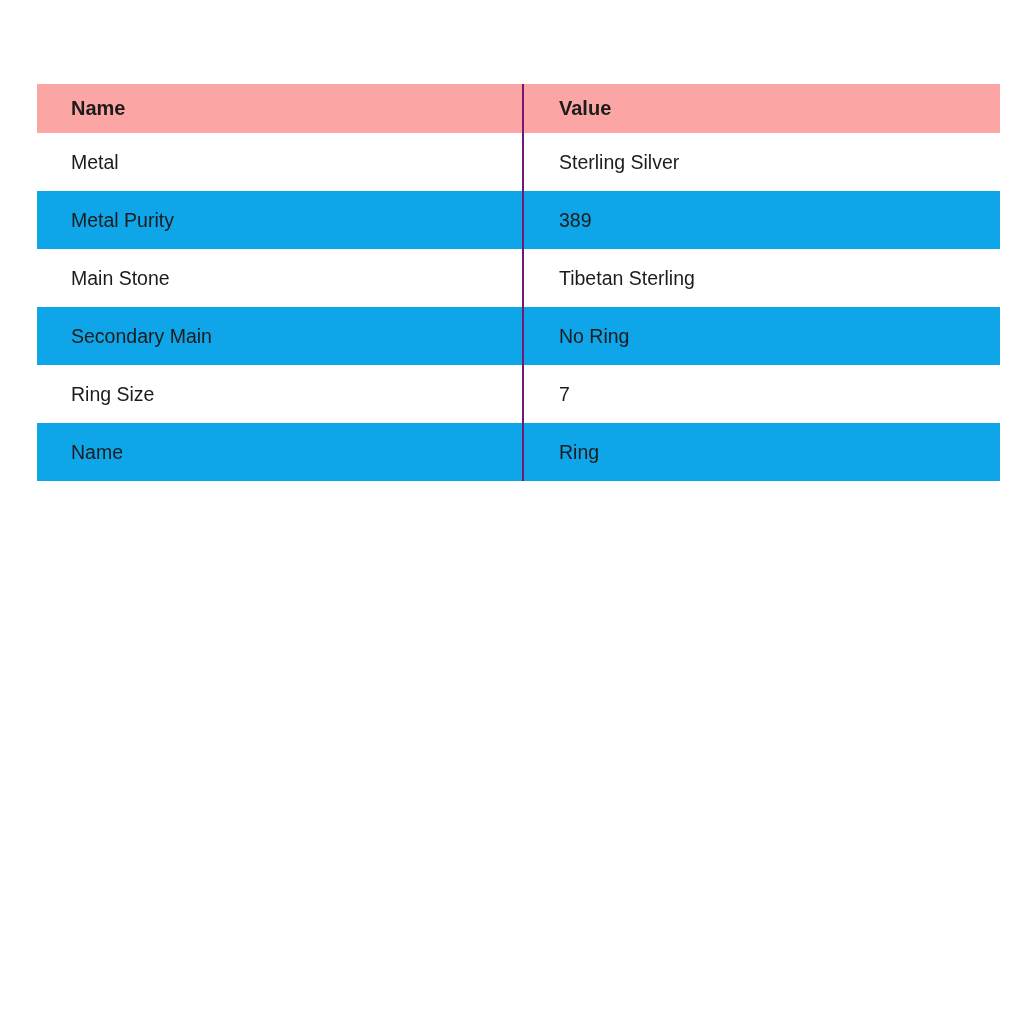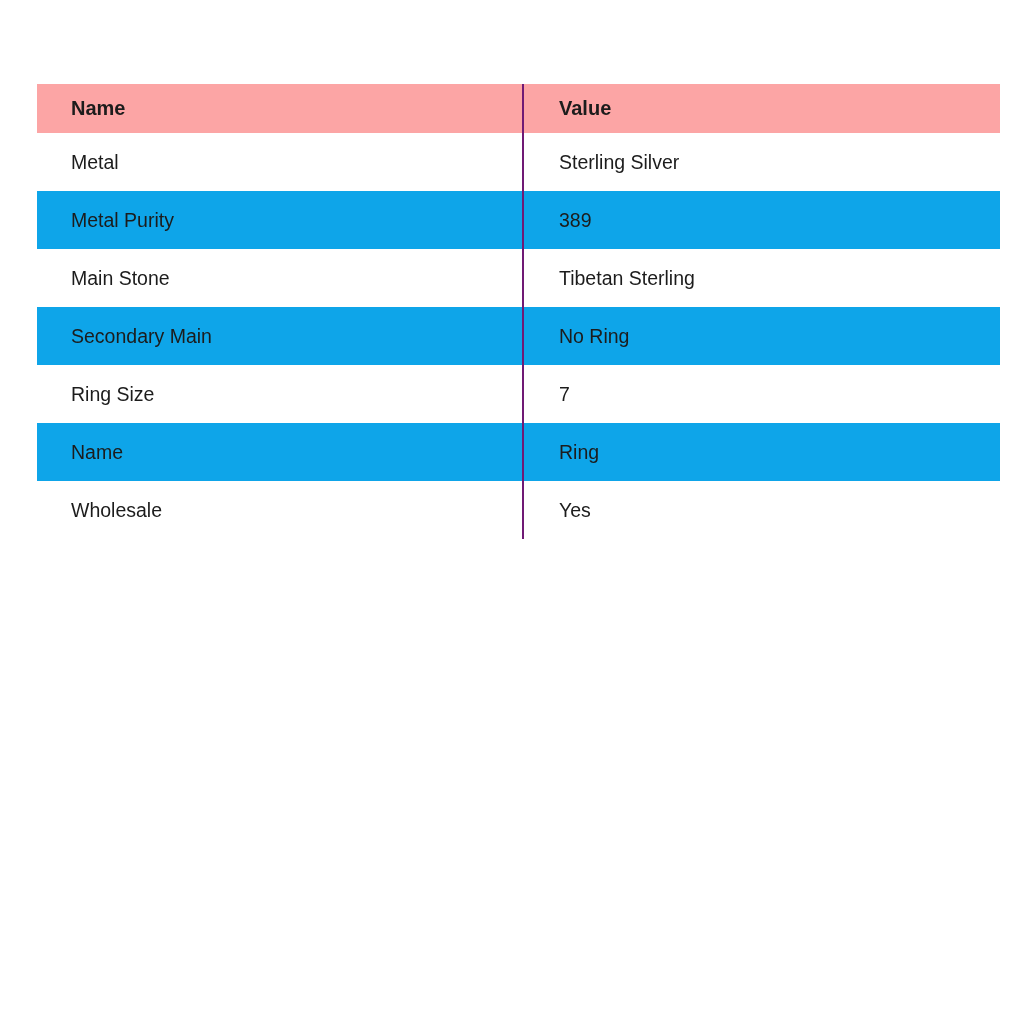--- a/index.html
+++ b/index.html
@@ -85,18 +85,14 @@
     <td class="value-col">No Ring</td>
   </tr>
       <tr>
     <td class="name-col">Ring Size</td>
     <td class="value-col">7</td>
   </tr>
       <tr class="alt">
     <td class="name-col">Name</td>
     <td class="value-col">Ring</td>
   </tr>
-      <tr>
-    <td class="name-col">Wholesale</td>
-    <td class="value-col">Yes</td>
-  </tr>
     </tbody>
 </table>
 
 </body></html>

